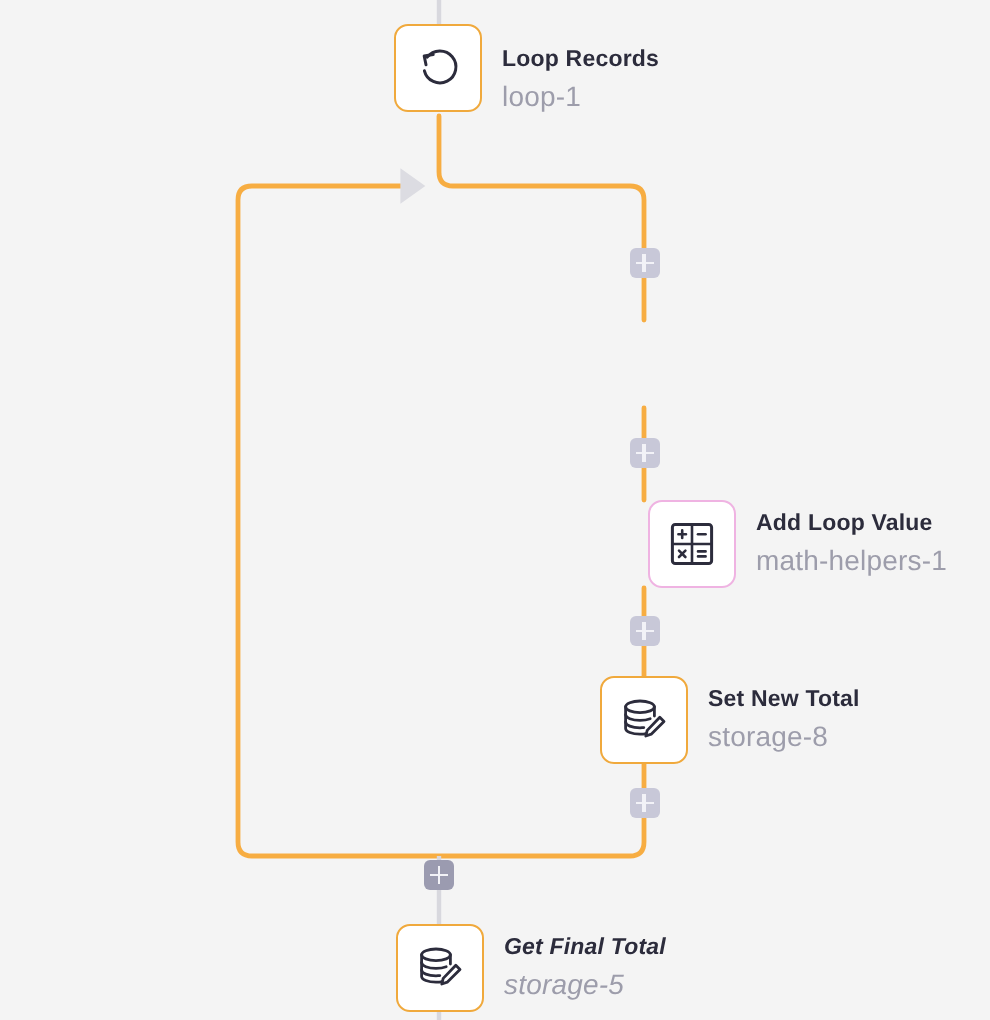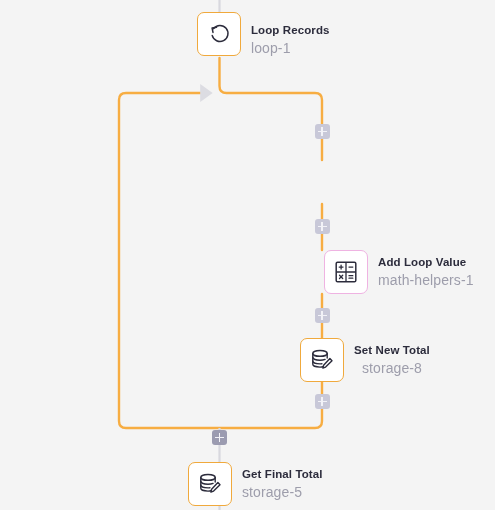--- a/index.html
+++ b/index.html
@@ -153,38 +153,38 @@
 
         <path d="M16.0,16.7 L19.8,16.7 M16.0,19.2 L19.8,19.2" stroke="#2c2c3c" stroke-width="1.3" stroke-linecap="round"></path>
       </svg>
     </div>
     <div class="node-text">
       <span class="node-title">Add Loop Value</span>
       <span class="node-sub">math-helpers-1</span>
     </div>
   </div>
 
-  <div class="node" style="left:300px; top:338px;text-align:center;">
+  <div class="node" style="left:300px; top:338px;">
     <div class="node-box">
       <svg width="26" height="26" viewBox="0 0 26 26">
         <ellipse cx="11" cy="6.4" rx="7.2" ry="2.9" stroke="#2c2c3c" stroke-width="1.4" fill="none"></ellipse>
         <path d="M3.8,6.4 L3.8,17.2 C3.8,18.8 7.0,20.1 11,20.1 C12.1,20.1 13.2,20.0 14.1,19.8" stroke="#2c2c3c" stroke-width="1.4" fill="none" stroke-linecap="round"></path>
         <path d="M18.2,6.4 L18.2,11.0" stroke="#2c2c3c" stroke-width="1.4" fill="none" stroke-linecap="round"></path>
         <path d="M3.8,10.3 C3.8,11.9 7.0,13.2 11,13.2 C13.0,13.2 14.8,12.9 16.1,12.4" stroke="#2c2c3c" stroke-width="1.4" fill="none" stroke-linecap="round"></path>
         <path d="M3.8,14.0 C3.8,15.6 7.0,16.9 11,16.9 C11.7,16.9 12.3,16.8 12.9,16.8" stroke="#2c2c3c" stroke-width="1.4" fill="none" stroke-linecap="round"></path>
         <path d="M20.9,11.6 L23.0,13.7 L16.6,20.1 L13.9,21.0 L14.6,18.2 Z" stroke="#2c2c3c" stroke-width="1.4" fill="#ffffff" stroke-linejoin="round"></path>
       </svg>
     </div>
     <div class="node-text">
       <span class="node-title">Set New Total</span>
       <span class="node-sub">storage-8</span>
     </div>
   </div>
 
-  <div class="node" style="left:188px; top:462px;">
+  <div class="node" style="left:198px; top:462px;font-style:italic;">
     <div class="node-box">
       <svg width="26" height="26" viewBox="0 0 26 26">
         <ellipse cx="11" cy="6.4" rx="7.2" ry="2.9" stroke="#2c2c3c" stroke-width="1.4" fill="none"></ellipse>
         <path d="M3.8,6.4 L3.8,17.2 C3.8,18.8 7.0,20.1 11,20.1 C12.1,20.1 13.2,20.0 14.1,19.8" stroke="#2c2c3c" stroke-width="1.4" fill="none" stroke-linecap="round"></path>
         <path d="M18.2,6.4 L18.2,11.0" stroke="#2c2c3c" stroke-width="1.4" fill="none" stroke-linecap="round"></path>
         <path d="M3.8,10.3 C3.8,11.9 7.0,13.2 11,13.2 C13.0,13.2 14.8,12.9 16.1,12.4" stroke="#2c2c3c" stroke-width="1.4" fill="none" stroke-linecap="round"></path>
         <path d="M3.8,14.0 C3.8,15.6 7.0,16.9 11,16.9 C11.7,16.9 12.3,16.8 12.9,16.8" stroke="#2c2c3c" stroke-width="1.4" fill="none" stroke-linecap="round"></path>
         <path d="M20.9,11.6 L23.0,13.7 L16.6,20.1 L13.9,21.0 L14.6,18.2 Z" stroke="#2c2c3c" stroke-width="1.4" fill="#ffffff" stroke-linejoin="round"></path>
       </svg>
     </div>

